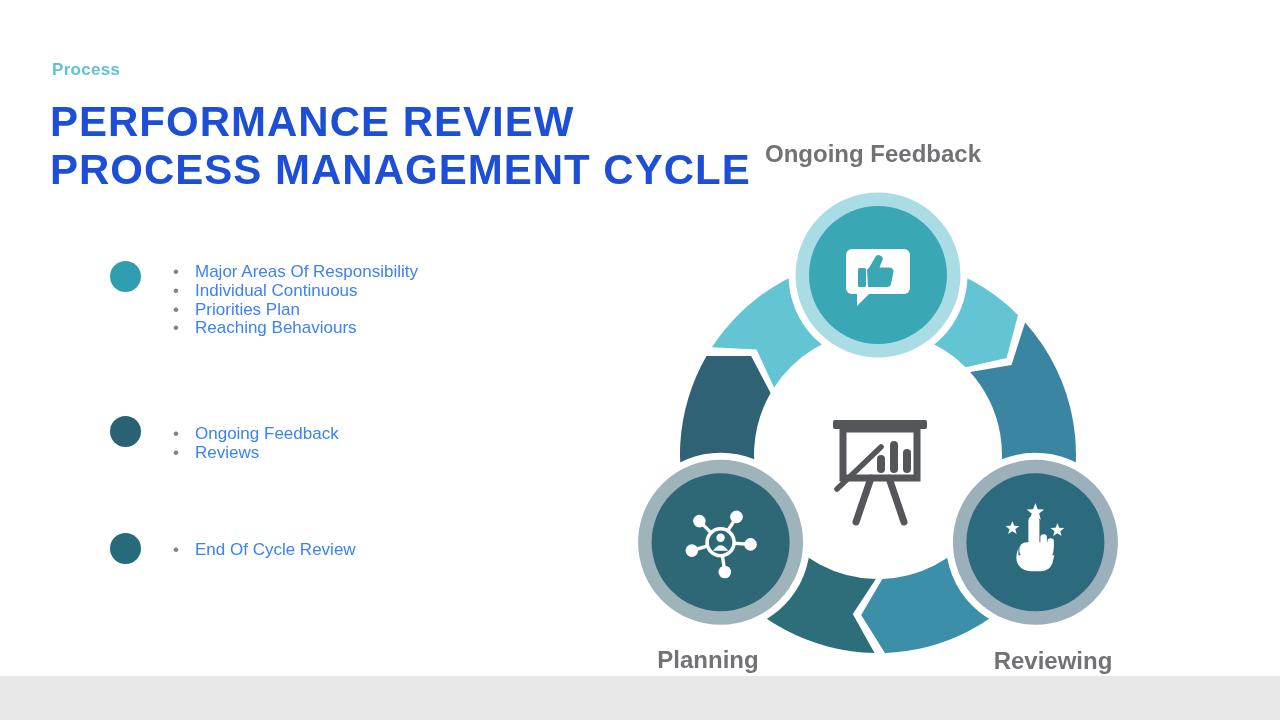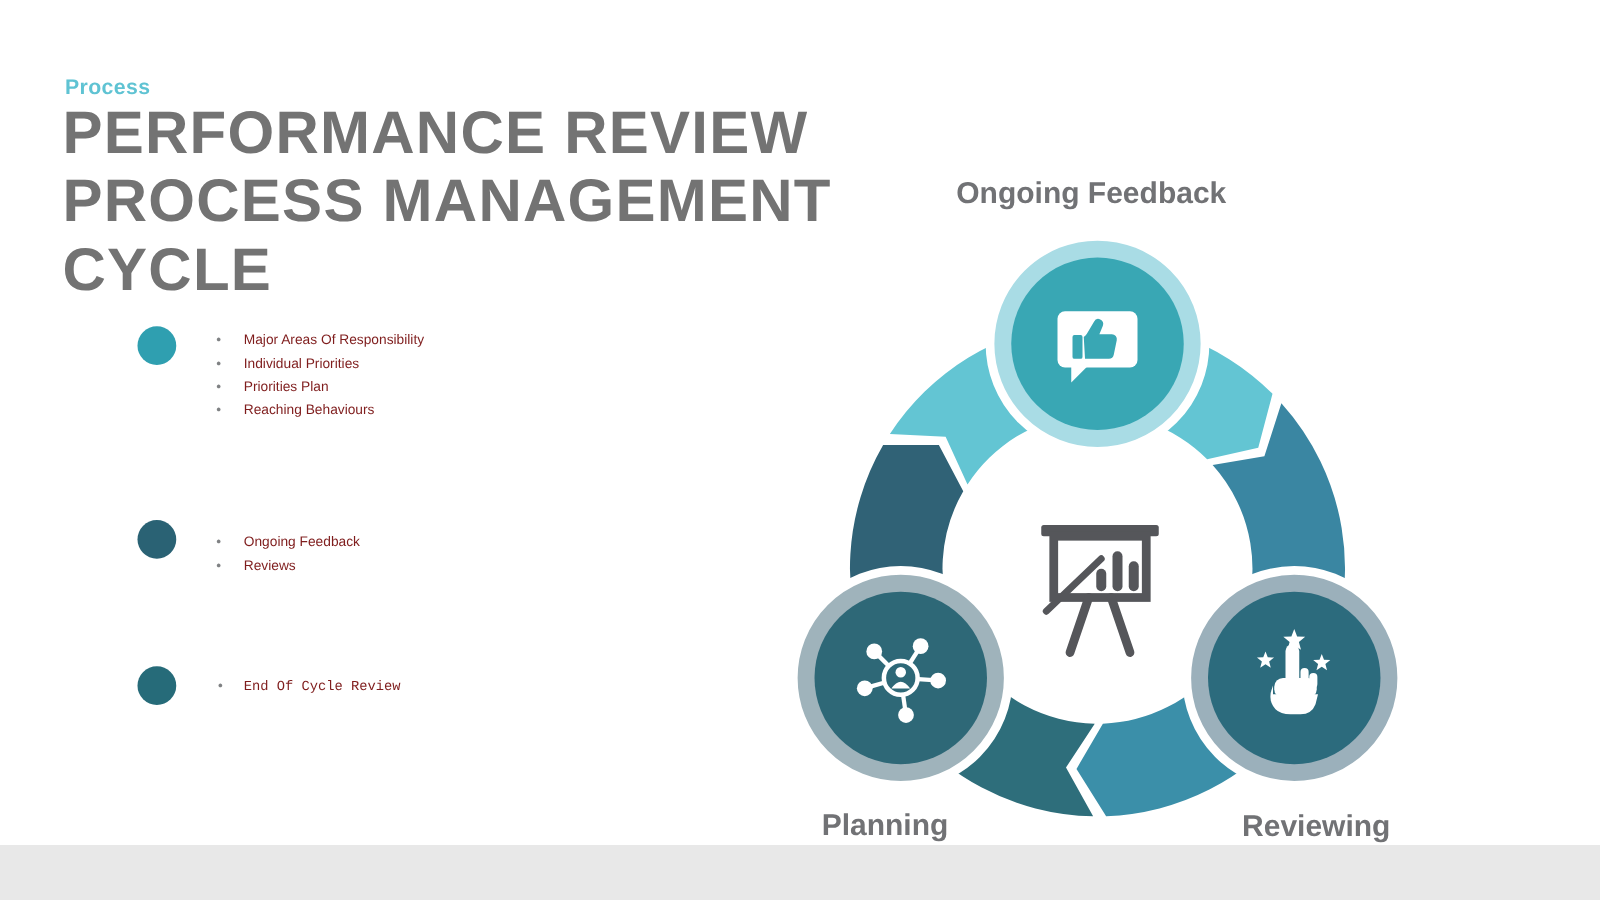--- a/index.html
+++ b/index.html
@@ -5,64 +5,64 @@
   html,body{margin:0;padding:0;background:#e8e8e8;}
   .slide{
     position:relative;width:1280px;height:676px;background:#ffffff;overflow:hidden;
     font-family:"Liberation Sans",sans-serif;
   }
   .eyebrow{
     position:absolute;left:52px;top:60px;
     font-size:17px;font-weight:bold;letter-spacing:.3px;color:#5fc3d3;
   }
   .title{
-    position:absolute;left:50px;top:79px;width:710px;margin:0;
-    font-size:48px;font-weight:bold;line-height:1.15;letter-spacing:1px;color:#737373;
+    position:absolute;left:50px;top:98px;width:710px;margin:0;
+    font-size:42px;font-weight:bold;line-height:1.15;letter-spacing:1px;color:#1d4ed8;
   }
   .bullet-group{position:absolute;left:110px;display:flex;}
   .bullet-dot{width:31px;height:31px;border-radius:50%;flex:none;}
   .bullet-list{margin:0 0 0 24px;padding:0;list-style:none;width:260px;}
   .bullet-list li{
     position:relative;padding-left:30px;
-    font-size:11px;line-height:18.8px;color:#7f1d1d;
+    font-size:17px;line-height:18.8px;color:#3b82f6;
   }
   .bullet-list li::before{content:"\2022";position:absolute;left:8px;color:#7f8183;}
   .diagram{position:absolute;left:620px;top:130px;width:560px;height:560px;}
   .diagram svg{display:block;width:100%;height:100%;}
   .node-label{font-family:"Liberation Sans",sans-serif;font-size:24px;font-weight:bold;fill:#717275;}
 </style>
 </head>
 <body>
 
 <div class="slide">
 
   <div class="eyebrow">Process</div>
 
   <h1 class="title">PERFORMANCE REVIEW PROCESS MANAGEMENT CYCLE</h1>
 
   <div id="bullet-groups">
       <div class="bullet-group" style="top: 261px;">
         <span class="bullet-dot" style="background: rgb(47, 159, 176);"></span>
         <ul class="bullet-list" style="margin-top: 2px;">
           <li>Major Areas Of Responsibility</li>
-          <li>Individual Priorities</li>
+          <li>Individual Continuous</li>
           <li>Priorities Plan</li>
           <li>Reaching Behaviours</li>
         </ul>
       </div>
       <div class="bullet-group" style="top: 416px;">
         <span class="bullet-dot" style="background: rgb(42, 98, 116);"></span>
         <ul class="bullet-list" style="margin-top: 9px;">
           <li>Ongoing Feedback</li>
           <li>Reviews</li>
         </ul>
       </div>
       <div class="bullet-group" style="top: 533px;">
         <span class="bullet-dot" style="background: rgb(38, 107, 121);"></span>
-        <ul class="bullet-list" style="margin-top: 8px; font-family: Liberation Mono, monospace;">
+        <ul class="bullet-list" style="margin-top: 8px;">
           <li>End Of Cycle Review</li>
         </ul>
       </div>
     </div>
 
   <div class="diagram">
     <svg id="cycle-svg" viewBox="0 0 560 560">
       <defs>
         <polygon id="star" points="0,-8 2,-2.75 7.6,-2.47 3.23,1.05 4.7,6.47 0,3.4 -4.7,6.47 -3.23,1.05 -7.6,-2.47 -2,-2.75"></polygon>
 

